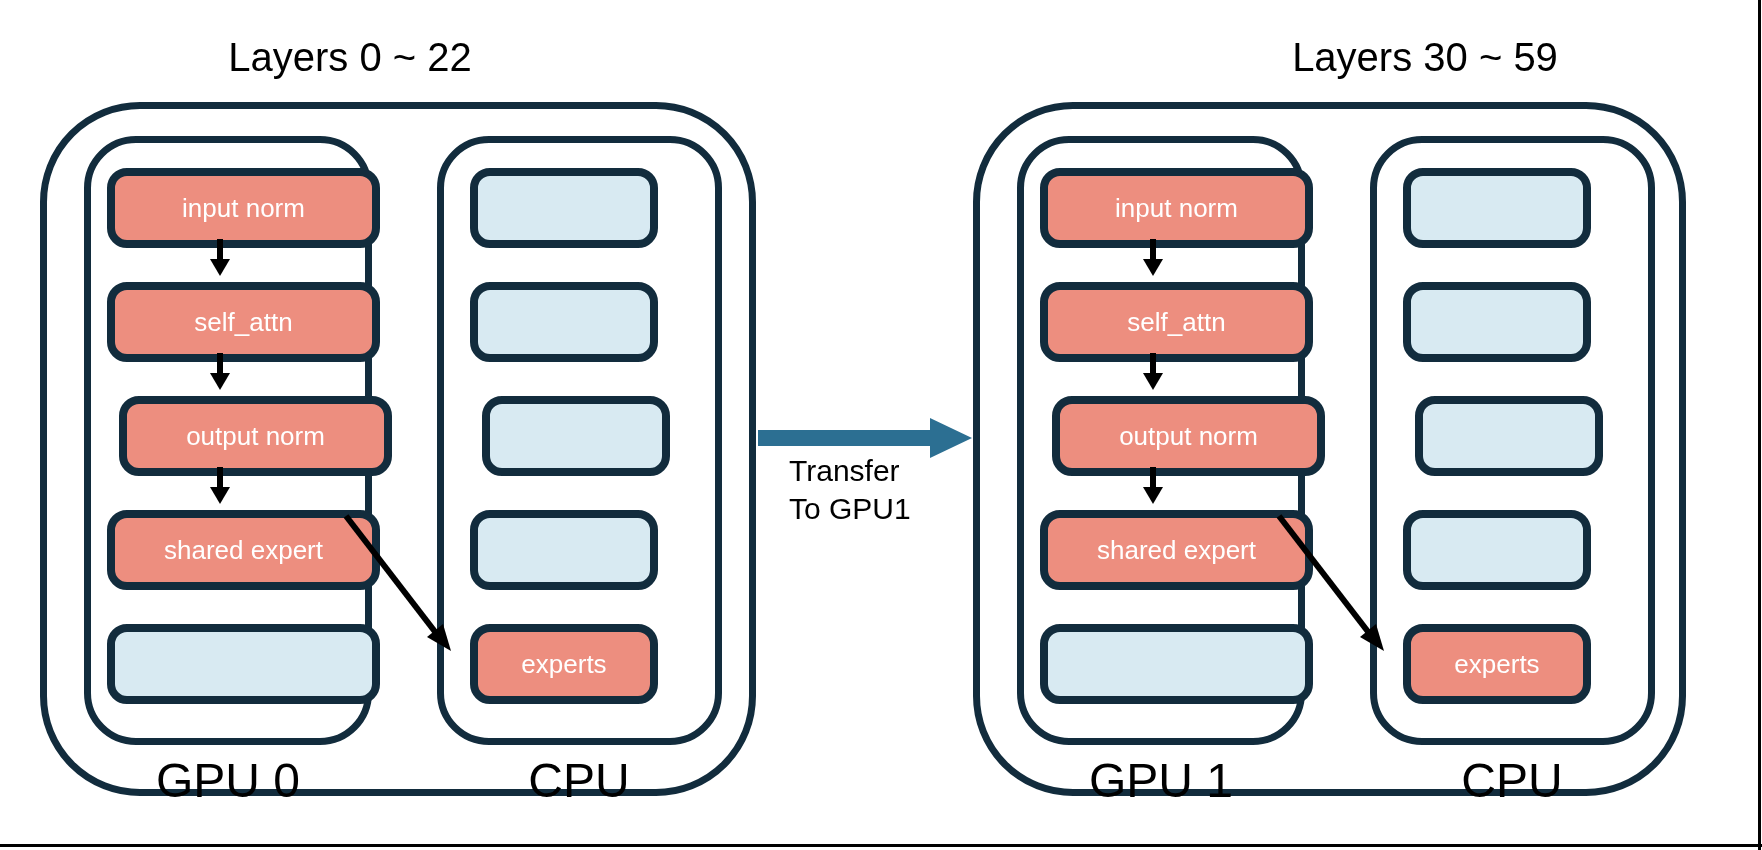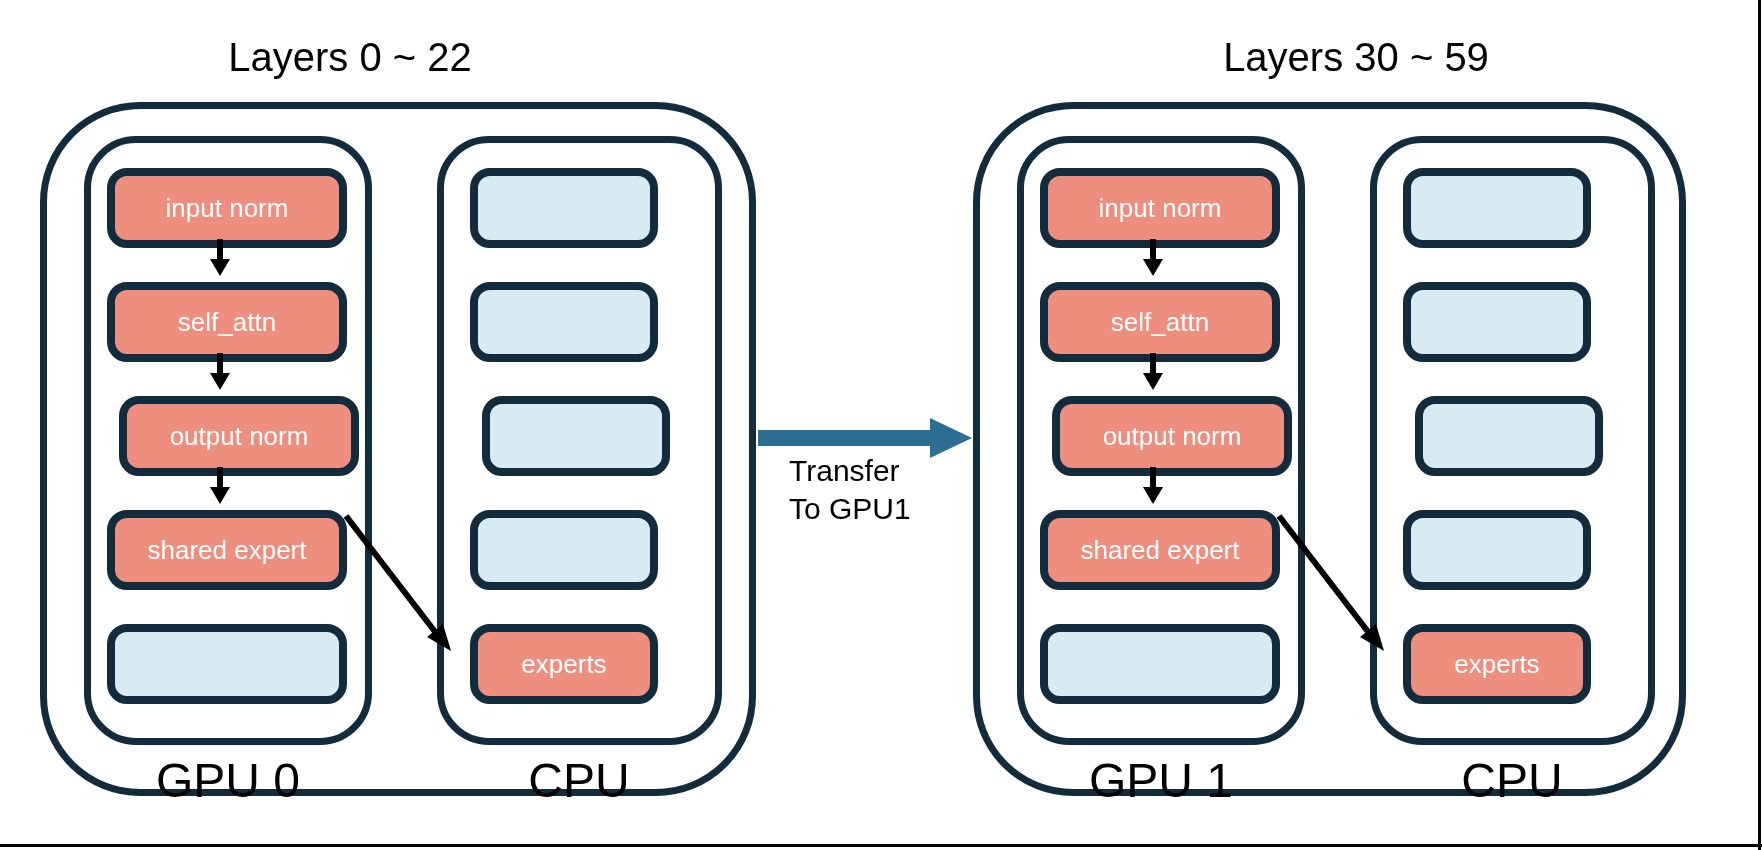--- a/index.html
+++ b/index.html
@@ -2,36 +2,36 @@
 <html style="--navy: #122C3D; --salmon: #ED8E7F; --light-blue: #D8EAF2; --teal-arrow: #2C6F92; --arrow-black: #000000; --text-light: #FFFFFF; --text-dark: #000000; --frame-black: #000000; --background: #FFFFFF;"><head>
 <meta charset="utf-8">
 <style>
   html,body{margin:0;padding:0;background:#fff;}
   body{font-family:"Liberation Sans",sans-serif;}
   .canvas{position:relative;width:1762px;height:850px;background:var(--background,#fff);overflow:hidden;}
 
   .group-title{position:absolute;top:34px;transform:translateX(-50%);font-size:40px;line-height:46px;
     color:var(--text-dark,#000);white-space:nowrap;}
   .title-left{left:350px;}
-  .title-right{left:1356px;}
+  .title-right{left:1425px;}
 
   .outer-box{position:absolute;top:102px;width:716px;height:694px;background:var(--background,#fff);
     border:7px solid var(--navy,#122c3d);border-radius:100px;box-sizing:border-box;}
   .outer-left{left:40px;}
   .outer-right{left:973px;width:713px;}
 
   .device-col{position:absolute;top:27px;height:609px;border:7px solid var(--navy,#122c3d);
     border-radius:52px;box-sizing:border-box;background:var(--background,#fff);}
   .gpu-col{left:37px;width:288px;}
   .cpu-col{left:390px;width:285px;}
 
   .layer-box{position:absolute;height:80px;border:8px solid var(--navy,#122c3d);border-radius:20px;
     box-sizing:border-box;display:flex;align-items:center;justify-content:center;
     font-size:26px;color:var(--text-light,#fff);white-space:nowrap;}
-  .gpu-col .layer-box{left:16px;width:240px;}
+  .gpu-col .layer-box{left:16px;width:273px;}
   .cpu-col .layer-box{left:26px;width:188px;}
   .row-0{top:25px;}.row-1{top:139px;}.row-2{top:253px;margin-left:12px;}.row-3{top:367px;}.row-4{top:481px;}
   .salmon{background:var(--salmon,#ed8e7f);}
   .blue{background:var(--light-blue,#d8eaf2);}
 
   .device-label{position:absolute;top:652px;transform:translateX(-50%);font-size:48px;line-height:40px;
     color:var(--text-dark,#000);white-space:nowrap;}
   .gpu-label{left:181px;}
   .cpu-label{left:532px;}
 

